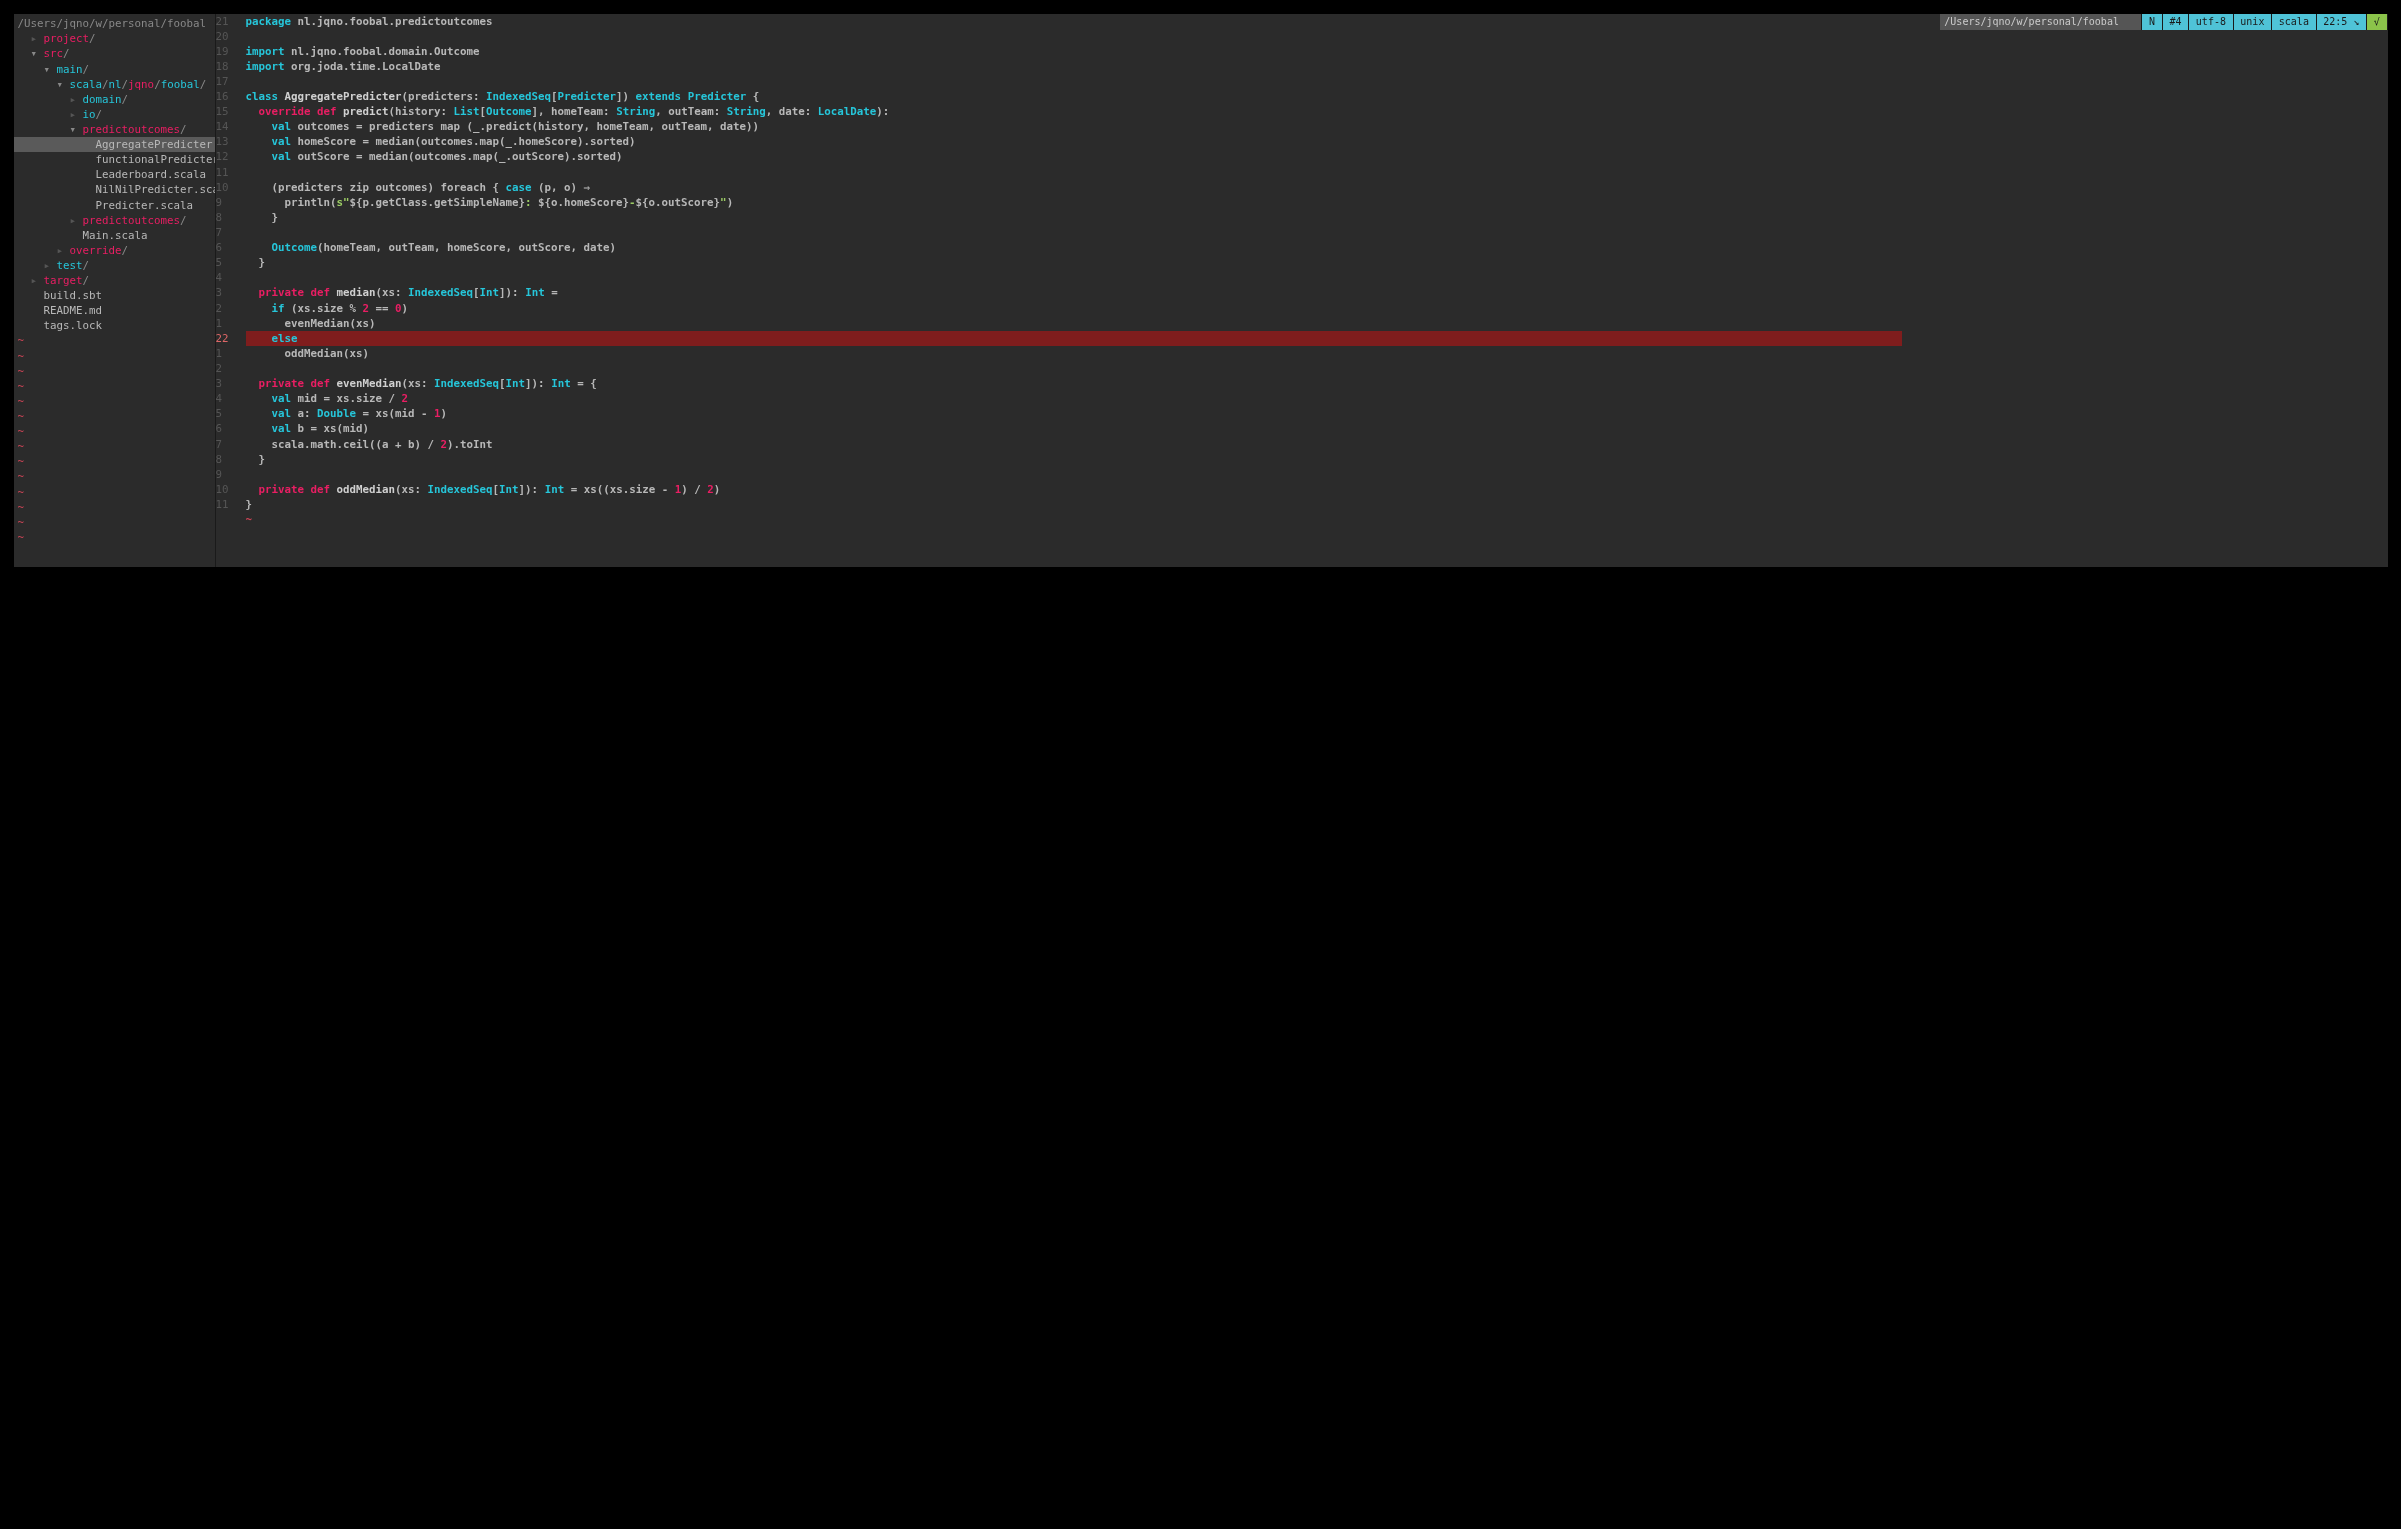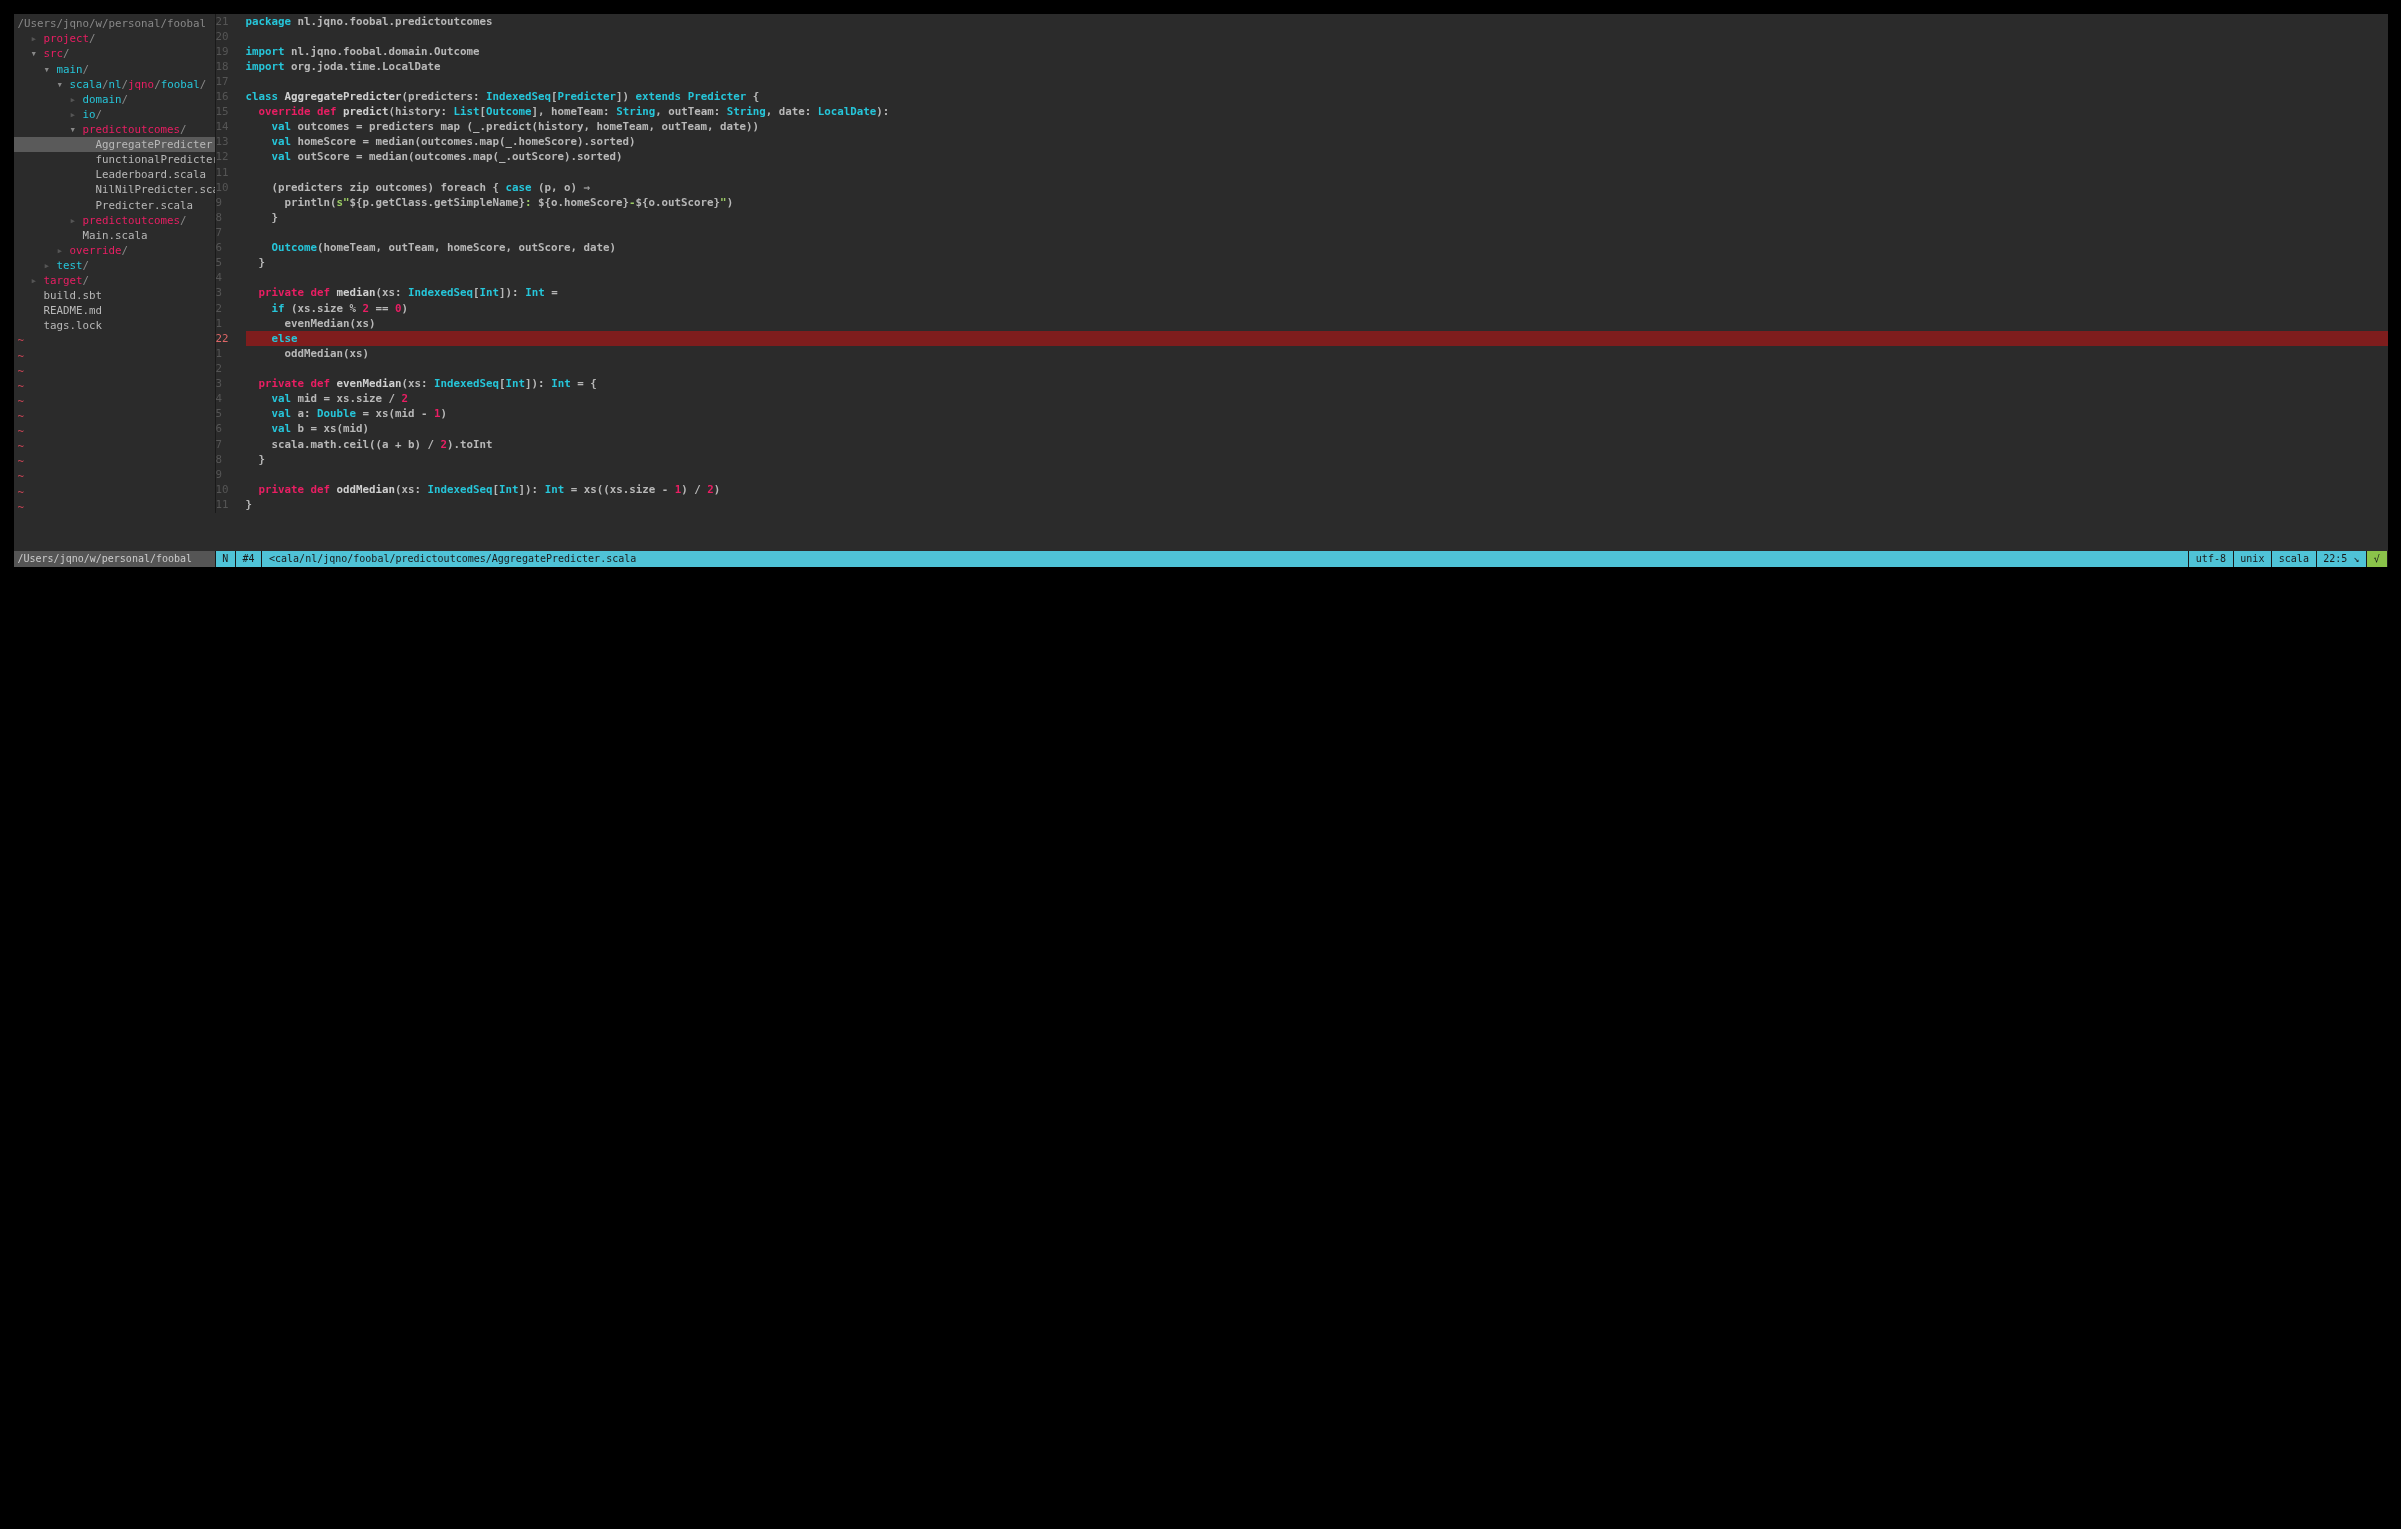--- a/index.html
+++ b/index.html
@@ -7,21 +7,21 @@
     background: #000;
     font-family: 'Menlo', 'Consolas', 'Monaco', monospace;
     font-size: 10.8px;
     line-height: 1.4;
     color: #b8b8b8;
     padding: 13.5px;
   }
   .editor-window {
     background: #2b2b2b;
     display: flex;
-    flex-direction: column;
+    flex-direction: row;
     width: 100%;
     height: 553px;
     overflow: hidden;
     gap: 38px;
   }
   .main-area {
     display: flex;
     flex: 1;
     overflow: hidden;
   }
@@ -192,21 +192,20 @@
           <div class="gutter-line">10</div>
           <div class="gutter-line">11</div>
         </div>
       <div class="code-content" id="code"><div class="code-line"><span class="tok-keyword">package </span><span class="tok-plain">nl.jqno.foobal.predictoutcomes</span></div><div class="code-line">&nbsp;</div><div class="code-line"><span class="tok-keyword">import </span><span class="tok-plain">nl.jqno.foobal.domain.Outcome</span></div><div class="code-line"><span class="tok-keyword">import </span><span class="tok-plain">org.joda.time.LocalDate</span></div><div class="code-line">&nbsp;</div><div class="code-line"><span class="tok-keyword">class </span><span class="tok-fn">AggregatePredicter</span><span class="tok-plain">(predicters: </span><span class="tok-type">IndexedSeq</span><span class="tok-plain">[</span><span class="tok-type">Predicter</span><span class="tok-plain">]) </span><span class="tok-keyword">extends </span><span class="tok-type">Predicter</span><span class="tok-plain"> {</span></div><div class="code-line"><span class="tok-plain">  </span><span class="tok-def">override def </span><span class="tok-fn">predict</span><span class="tok-plain">(history: </span><span class="tok-type">List</span><span class="tok-plain">[</span><span class="tok-type">Outcome</span><span class="tok-plain">], homeTeam: </span><span class="tok-type">String</span><span class="tok-plain">, outTeam: </span><span class="tok-type">String</span><span class="tok-plain">, date: </span><span class="tok-type">LocalDate</span><span class="tok-plain">):</span></div><div class="code-line"><span class="tok-plain">    </span><span class="tok-keyword">val </span><span class="tok-plain">outcomes = predicters map (_.predict(history, homeTeam, outTeam, date))</span></div><div class="code-line"><span class="tok-plain">    </span><span class="tok-keyword">val </span><span class="tok-plain">homeScore = median(outcomes.map(_.homeScore).sorted)</span></div><div class="code-line"><span class="tok-plain">    </span><span class="tok-keyword">val </span><span class="tok-plain">outScore = median(outcomes.map(_.outScore).sorted)</span></div><div class="code-line">&nbsp;</div><div class="code-line"><span class="tok-plain">    (predicters zip outcomes) foreach { </span><span class="tok-keyword">case </span><span class="tok-plain">(p, o) </span><span class="tok-op">⇒</span></div><div class="code-line"><span class="tok-plain">      println(</span><span class="tok-string">s"</span><span class="tok-interp">${p.getClass.getSimpleName}</span><span class="tok-string">: </span><span class="tok-interp">${o.homeScore}</span><span class="tok-string">-</span><span class="tok-interp">${o.outScore}</span><span class="tok-string">"</span><span class="tok-plain">)</span></div><div class="code-line"><span class="tok-plain">    }</span></div><div class="code-line">&nbsp;</div><div class="code-line"><span class="tok-plain">    </span><span class="tok-type">Outcome</span><span class="tok-plain">(homeTeam, outTeam, homeScore, outScore, date)</span></div><div class="code-line"><span class="tok-plain">  }</span></div><div class="code-line">&nbsp;</div><div class="code-line"><span class="tok-plain">  </span><span class="tok-def">private def </span><span class="tok-fn">median</span><span class="tok-plain">(xs: </span><span class="tok-type">IndexedSeq</span><span class="tok-plain">[</span><span class="tok-type">Int</span><span class="tok-plain">]): </span><span class="tok-type">Int</span><span class="tok-plain"> =</span></div><div class="code-line"><span class="tok-plain">    </span><span class="tok-keyword">if </span><span class="tok-plain">(xs.size % </span><span class="tok-number">2</span><span class="tok-plain"> == </span><span class="tok-number">0</span><span class="tok-plain">)</span></div><div class="code-line"><span class="tok-plain">      evenMedian(xs)</span></div><div class="code-line cursor-line-bg"><span class="tok-plain">    </span><span class="tok-keyword">else</span></div><div class="code-line"><span class="tok-plain">      oddMedian(xs)</span></div><div class="code-line">&nbsp;</div><div class="code-line"><span class="tok-plain">  </span><span class="tok-def">private def </span><span class="tok-fn">evenMedian</span><span class="tok-plain">(xs: </span><span class="tok-type">IndexedSeq</span><span class="tok-plain">[</span><span class="tok-type">Int</span><span class="tok-plain">]): </span><span class="tok-type">Int</span><span class="tok-plain"> = {</span></div><div class="code-line"><span class="tok-plain">    </span><span class="tok-keyword">val </span><span class="tok-plain">mid = xs.size / </span><span class="tok-number">2</span></div><div class="code-line"><span class="tok-plain">    </span><span class="tok-keyword">val </span><span class="tok-plain">a: </span><span class="tok-type">Double</span><span class="tok-plain"> = xs(mid - </span><span class="tok-number">1</span><span class="tok-plain">)</span></div><div class="code-line"><span class="tok-plain">    </span><span class="tok-keyword">val </span><span class="tok-plain">b = xs(mid)</span></div><div class="code-line"><span class="tok-plain">    scala.math.ceil((a + b) / </span><span class="tok-number">2</span><span class="tok-plain">).toInt</span></div><div class="code-line"><span class="tok-plain">  }</span></div><div class="code-line">&nbsp;</div><div class="code-line"><span class="tok-plain">  </span><span class="tok-def">private def </span><span class="tok-fn">oddMedian</span><span class="tok-plain">(xs: </span><span class="tok-type">IndexedSeq</span><span class="tok-plain">[</span><span class="tok-type">Int</span><span class="tok-plain">]): </span><span class="tok-type">Int</span><span class="tok-plain"> = xs((xs.size - </span><span class="tok-number">1</span><span class="tok-plain">) / </span><span class="tok-number">2</span><span class="tok-plain">)</span></div><div class="code-line"><span class="tok-plain">}</span></div><div class="code-line code-tilde">~</div></div>
     </div>
   </div>
   <div class="status-bar">
     <div class="status-item status-left">/Users/jqno/w/personal/foobal</div>
     <div class="status-item status-blue">N</div>
     <div class="status-item status-blue">#4</div>
-    <div class="status-item status-blue status-file">&lt;cala/nl/jqno/foobal/predictoutcomes/AggregatePredicter.scala</div>
     <div class="status-item status-blue">utf-8</div>
     <div class="status-item status-blue">unix</div>
     <div class="status-item status-blue">scala</div>
     <div class="status-item status-blue">22:5 ↘</div>
     <div class="status-item status-green">√</div>
   </div>
 </div>
 
 
 </body></html>

